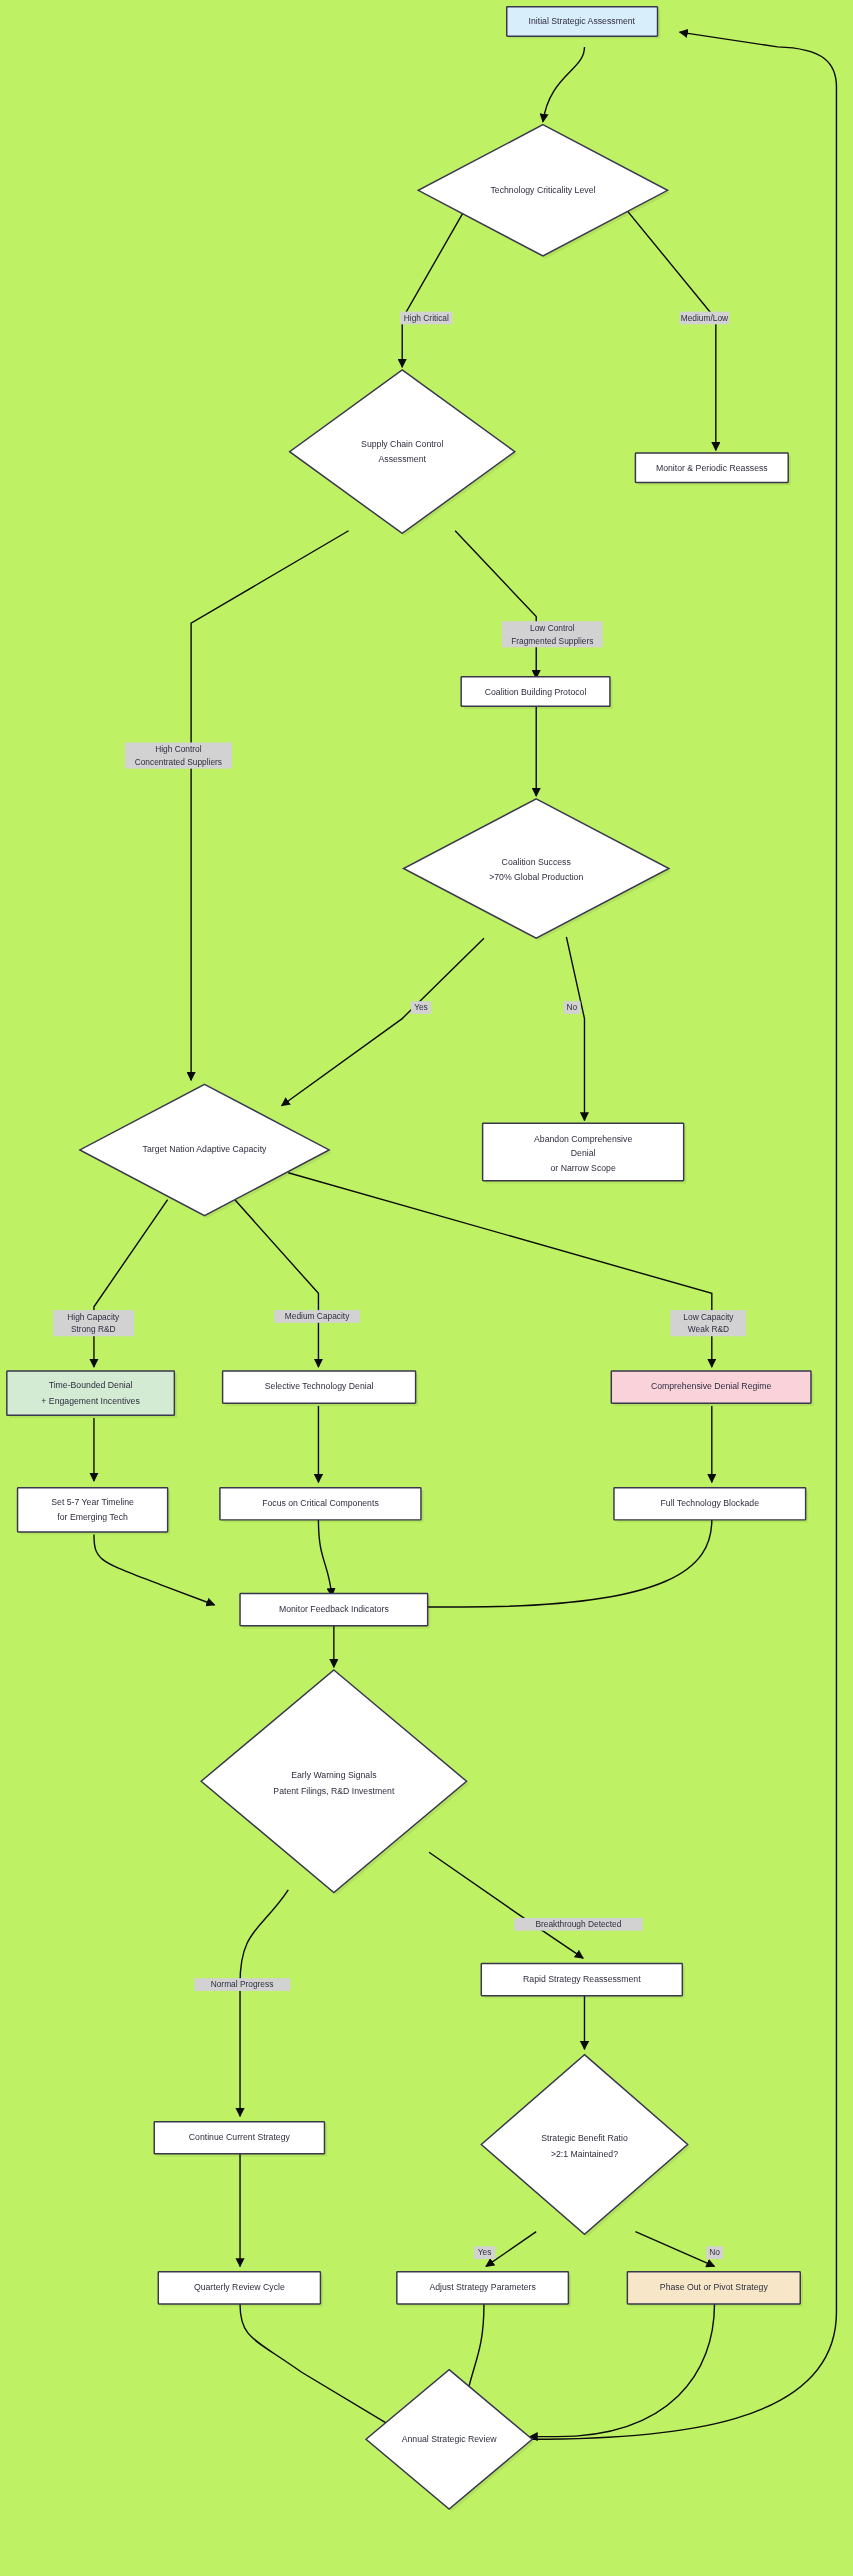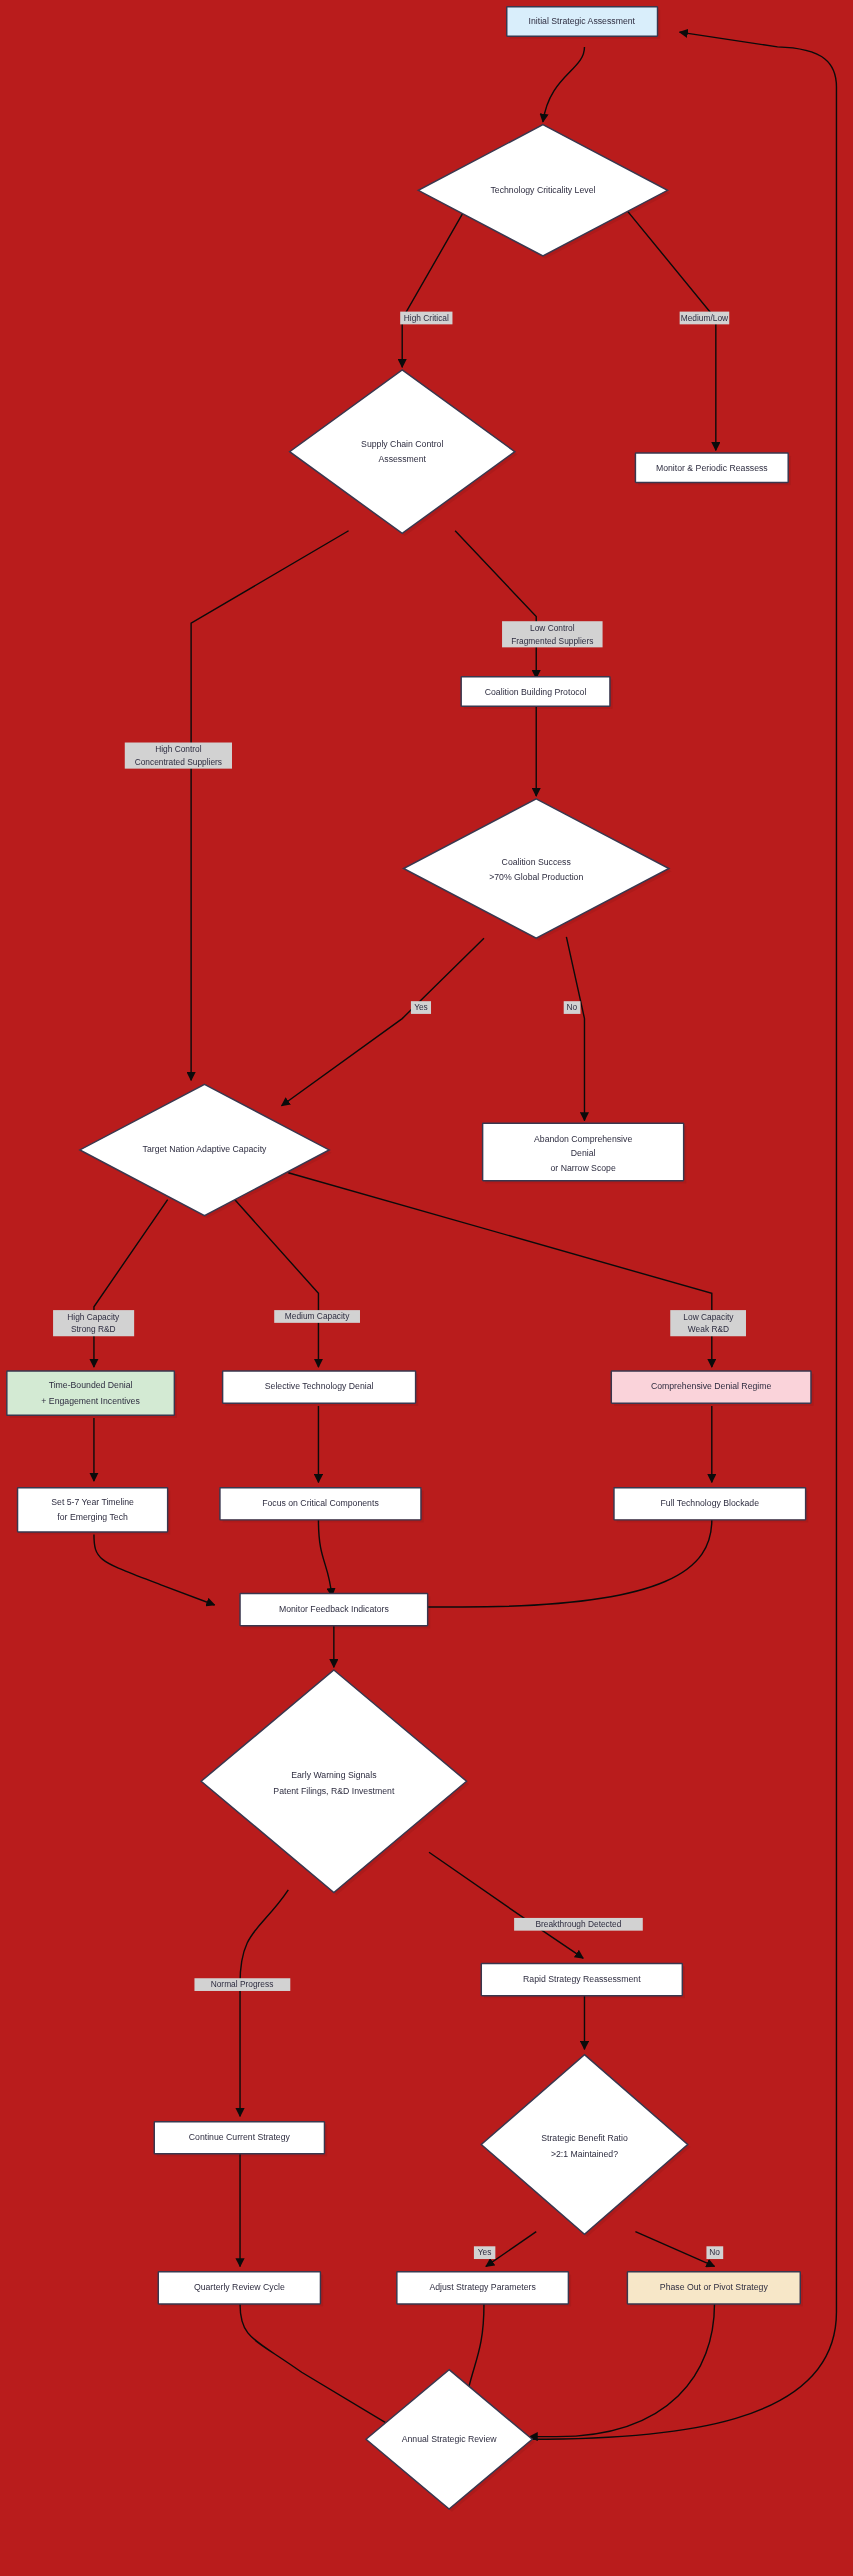--- a/index.html
+++ b/index.html
@@ -4,21 +4,21 @@
 <style>
   html, body {
     margin: 0;
     padding: 0;
     background: #ffffff;
   }
   #flow-root {
     position: relative;
     width: 854px;
     height: 2576px;
-    background: #b91c1c;
+    background: #bef264;
     font-family: "Liberation Sans", sans-serif;
   }
   svg#flow-svg {
     position: absolute;
     top: 0; left: 0;
     width: 854px;
     height: 2576px;
     display: block;
   }
   .nd-rect {

